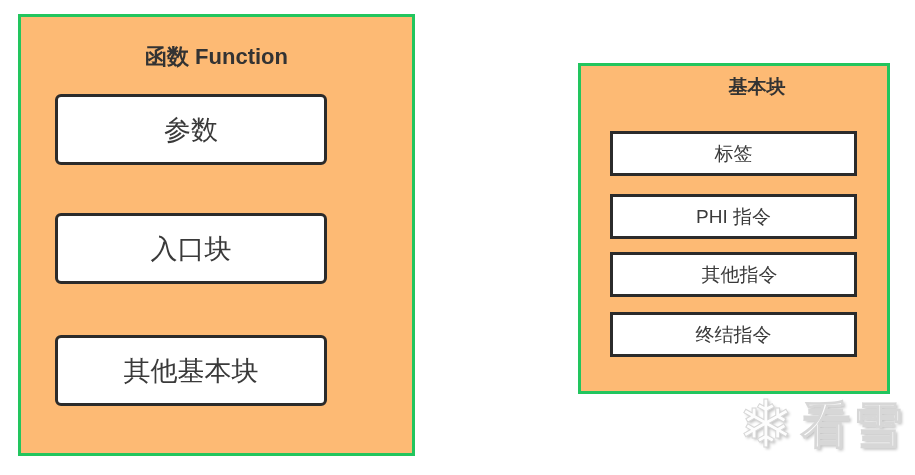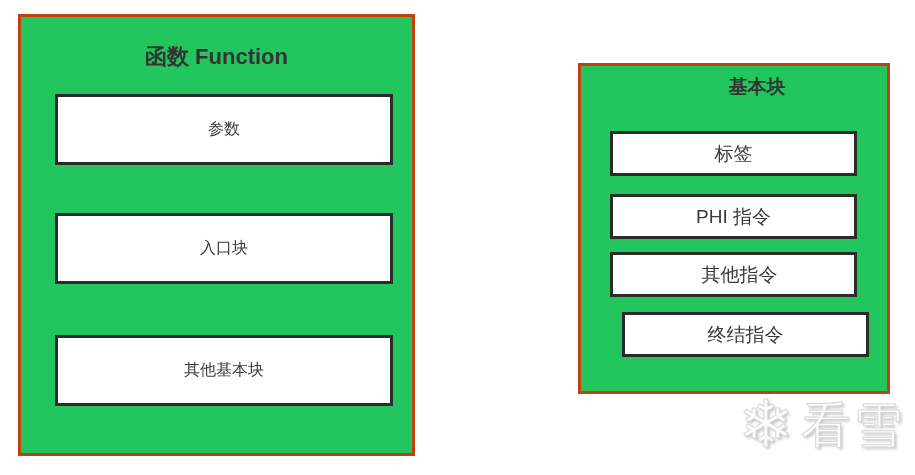--- a/index.html
+++ b/index.html
@@ -11,23 +11,23 @@
     width: 915px;
     height: 475px;
     position: relative;
     overflow: hidden;
     font-family: "Liberation Sans", "DejaVu Sans", sans-serif;
   }
 
   
   .panel {
     position: absolute;
-    border: 3px solid #c2410c;
+    border: 3px solid #22c55e;
     box-sizing: border-box;
-    background: #22c55e;
+    background: #fdba74;
   }
   #function-panel {
     left: 18px;
     top: 14px;
     width: 397px;
     height: 442px;
   }
   #basicblock-panel {
     left: 578px;
     top: 63px;
@@ -59,38 +59,39 @@
     border: 3px solid #2b2b2b;
     box-sizing: border-box;
     background: #ffffff;
     display: flex;
     align-items: center;
     justify-content: center;
     color: #3a3a3a;
   }
   #function-panel .ibox {
     left: 34px;
-    width: 338px;
+    width: 272px;
     height: 71px;
-    font-size: 16px;
+    font-size: 27px;
+    border-radius: 6px;
   }
   #function-panel .ibox.i0 { top: 77px; }
   #function-panel .ibox.i1 { top: 196px; }
   #function-panel .ibox.i2 { top: 318px; }
 
   #basicblock-panel .ibox {
     left: 29px;
     width: 247px;
     height: 45px;
     font-size: 19px;
   }
   #basicblock-panel .ibox.i0 { top: 65px; }
   #basicblock-panel .ibox.i1 { top: 128px; }
   #basicblock-panel .ibox.i2 { top: 186px; padding-left: 12px; }
-  #basicblock-panel .ibox.i3 { top: 246px; margin-left: 12px; }
+  #basicblock-panel .ibox.i3 { top: 246px; }
 
   .ibox-label { white-space: nowrap; }
 
   
   .watermark {
     position: absolute;
     left: 738px;
     top: 390px;
     display: flex;
     align-items: center;
@@ -101,21 +102,21 @@
     user-select: none;
   }
   .wm-snowflake {
     font-size: 66px;
     line-height: 70px;
     font-family: "DejaVu Sans", sans-serif;
   }
   .wm-text {
     font-size: 49px;
     line-height: 54px;
-    font-weight: normal;
+    font-weight: bold;
     letter-spacing: 3px;
     text-align: right;
   }
 </style>
 </head>
 <body>
 
 <div id="canvas">
 
   <section class="panel" id="function-panel">

